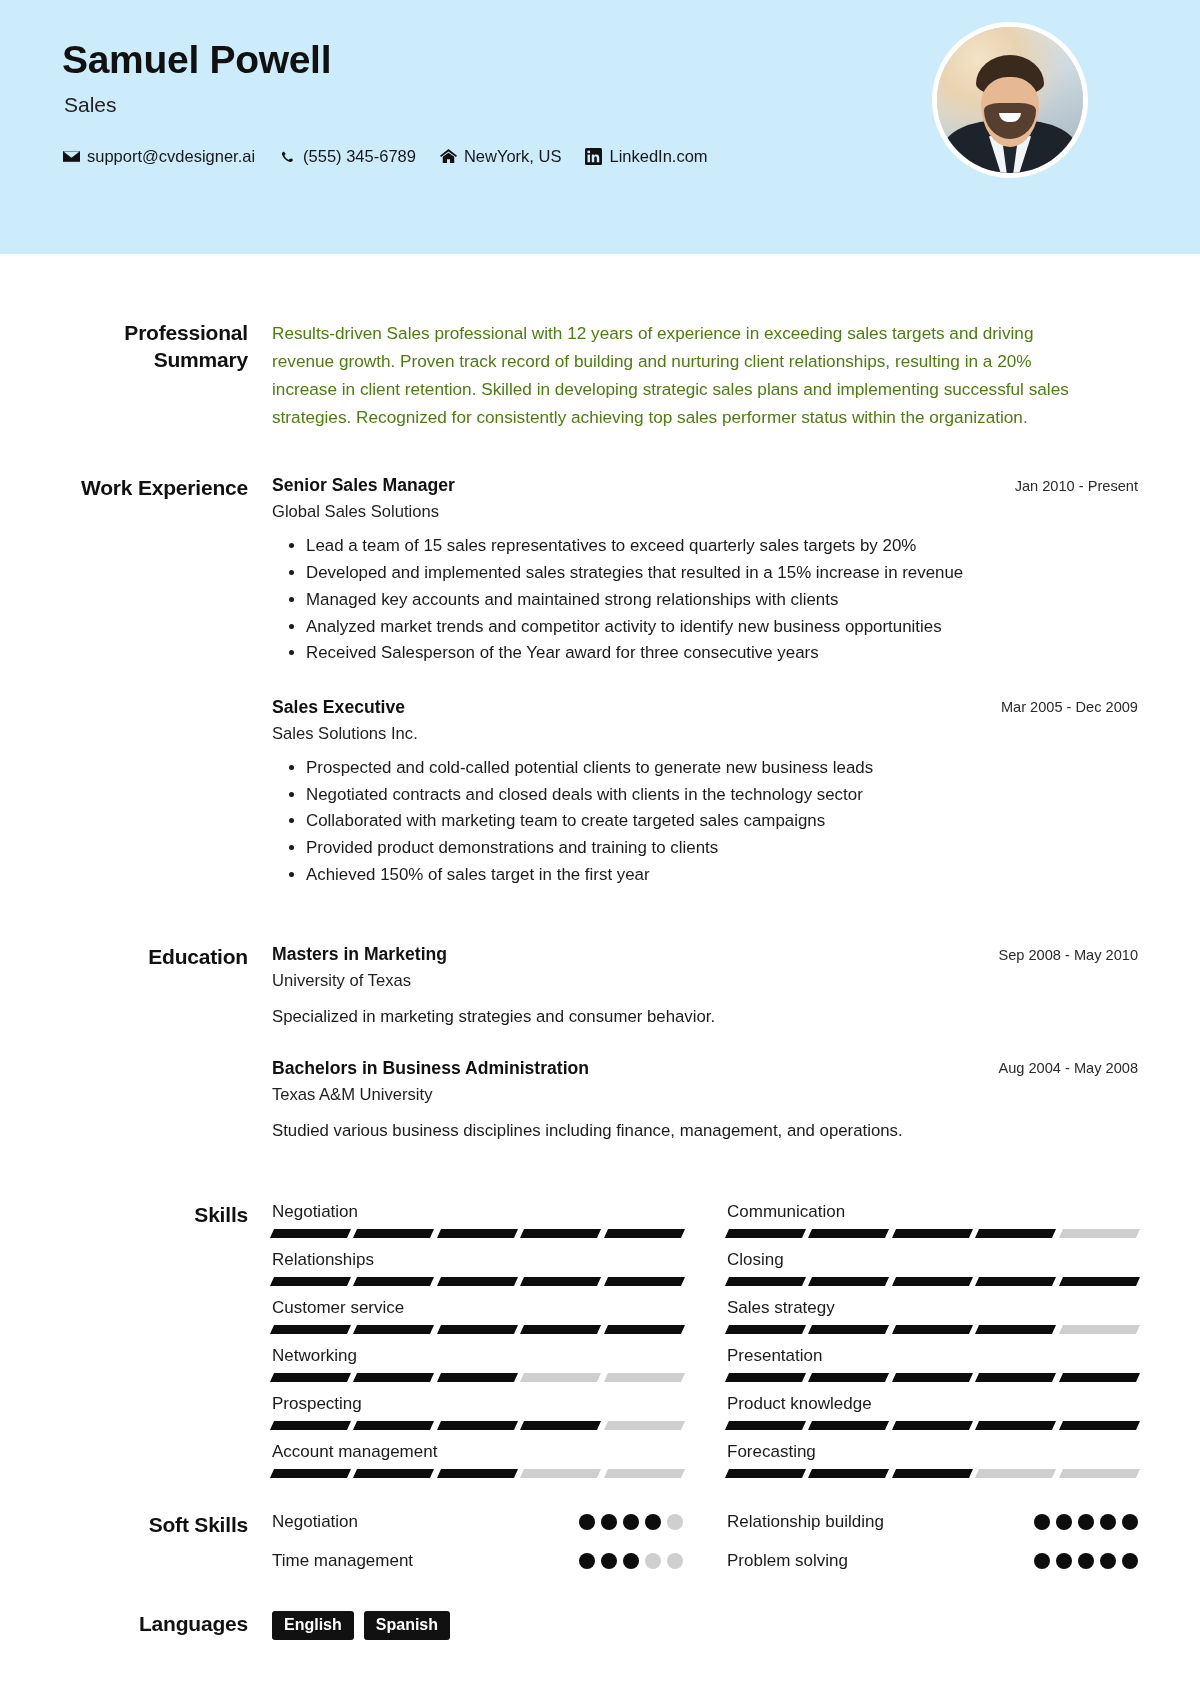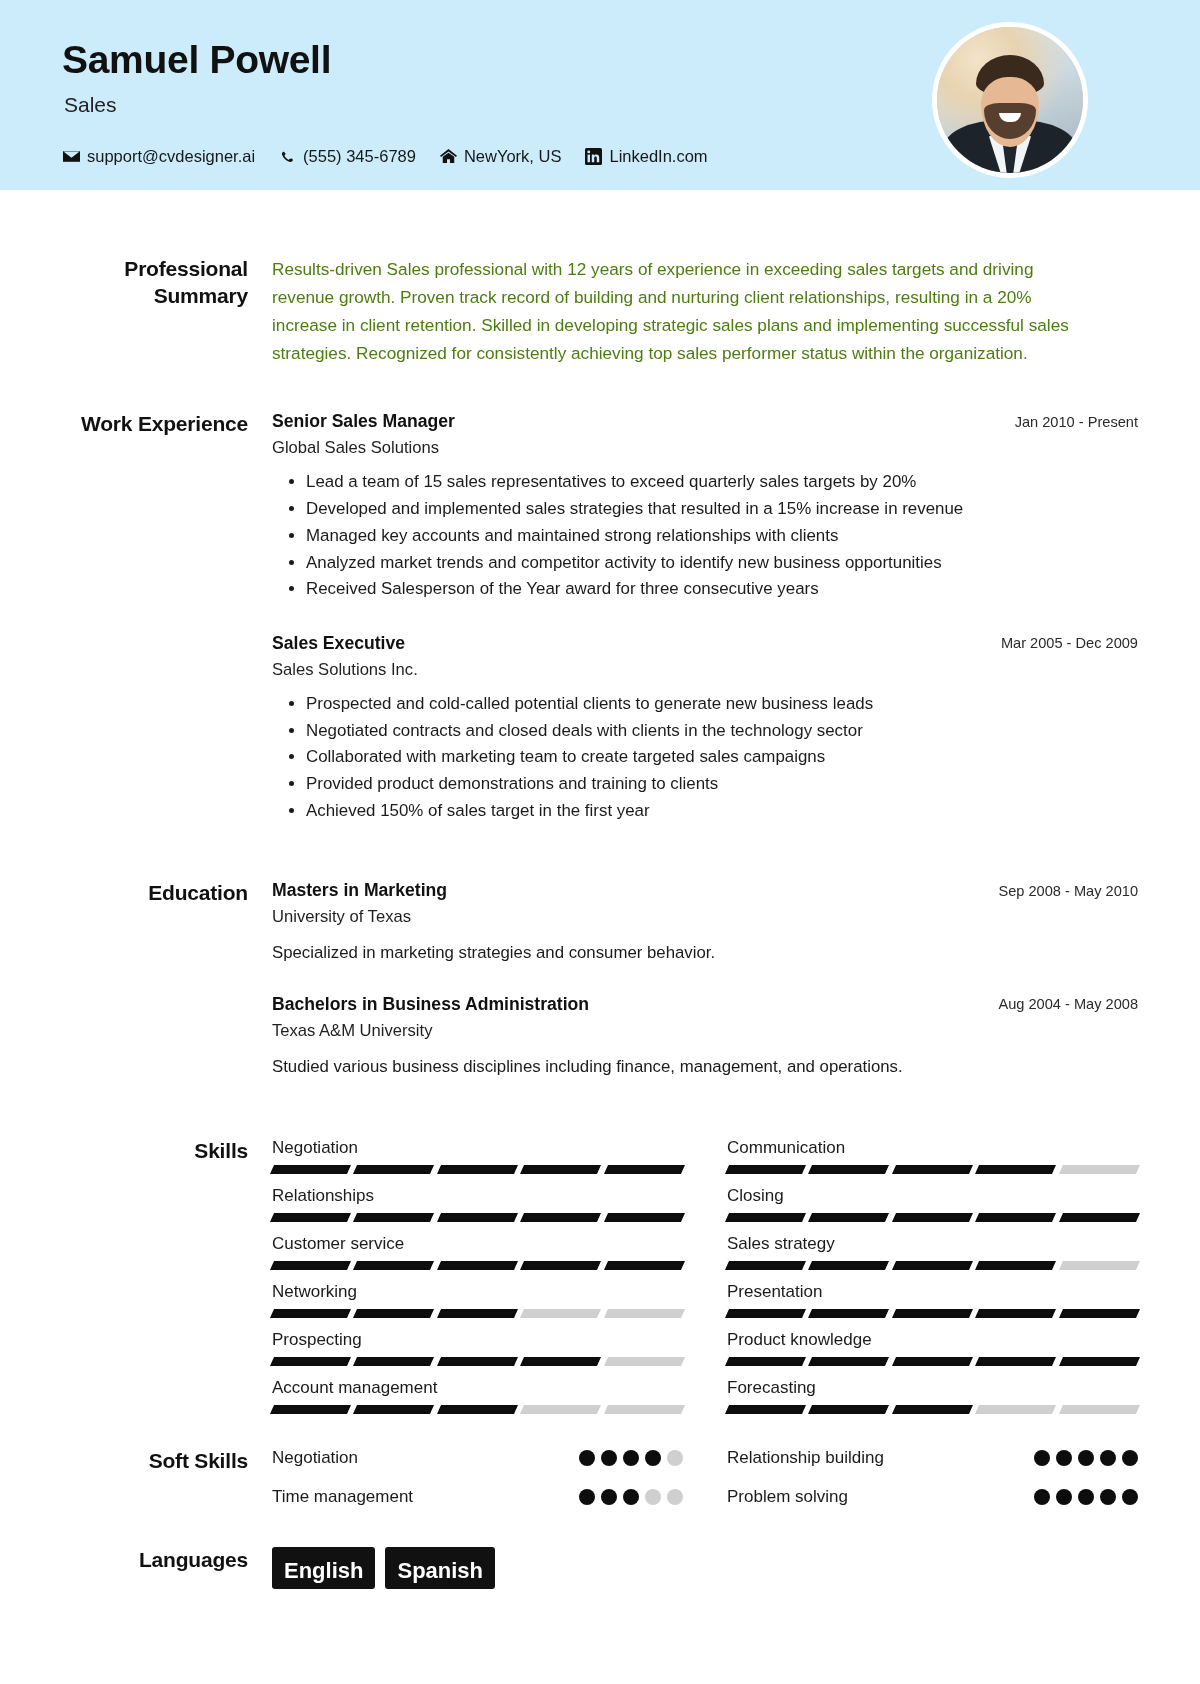--- a/index.html
+++ b/index.html
@@ -9,21 +9,21 @@
     background: #ffffff;
     font-family: "Liberation Sans", sans-serif;
     color: #1a1a1a;
     overflow: hidden;
   }
   .page { width: 1200px; height: 1684px; position: relative; background: #fff; }
 
   
   .header {
     background: #cdecfb;
-    height: 190px;
+    height: 254px;
     position: relative;
     padding: 0 62px;
   }
   .header-inner { position: relative; height: 100%; }
   .name {
     position: absolute;
     left: 0; top: 38px;
     font-size: 39px;
     font-weight: bold;
     letter-spacing: -0.3px;
@@ -257,23 +257,23 @@
     background: #cfcfcf;
   }
   .dot.on { background: #0d0d0d; }
 
   
   .sec-lang { margin-top: 40px; }
   .lang-tags { display: flex; gap: 10px; flex-wrap: wrap; }
   .tag {
     background: #111;
     color: #fff;
-    font-size: 22px;
+    font-size: 16px;
     font-weight: bold;
-    padding: 11px 12px 6px 12px;
+    padding: 5px 12px 6px 12px;
     border-radius: 3px;
     line-height: 1.15;
   }
 </style>
 </head>
 <body>
 
 <div class="page">
 
   <div class="header">

